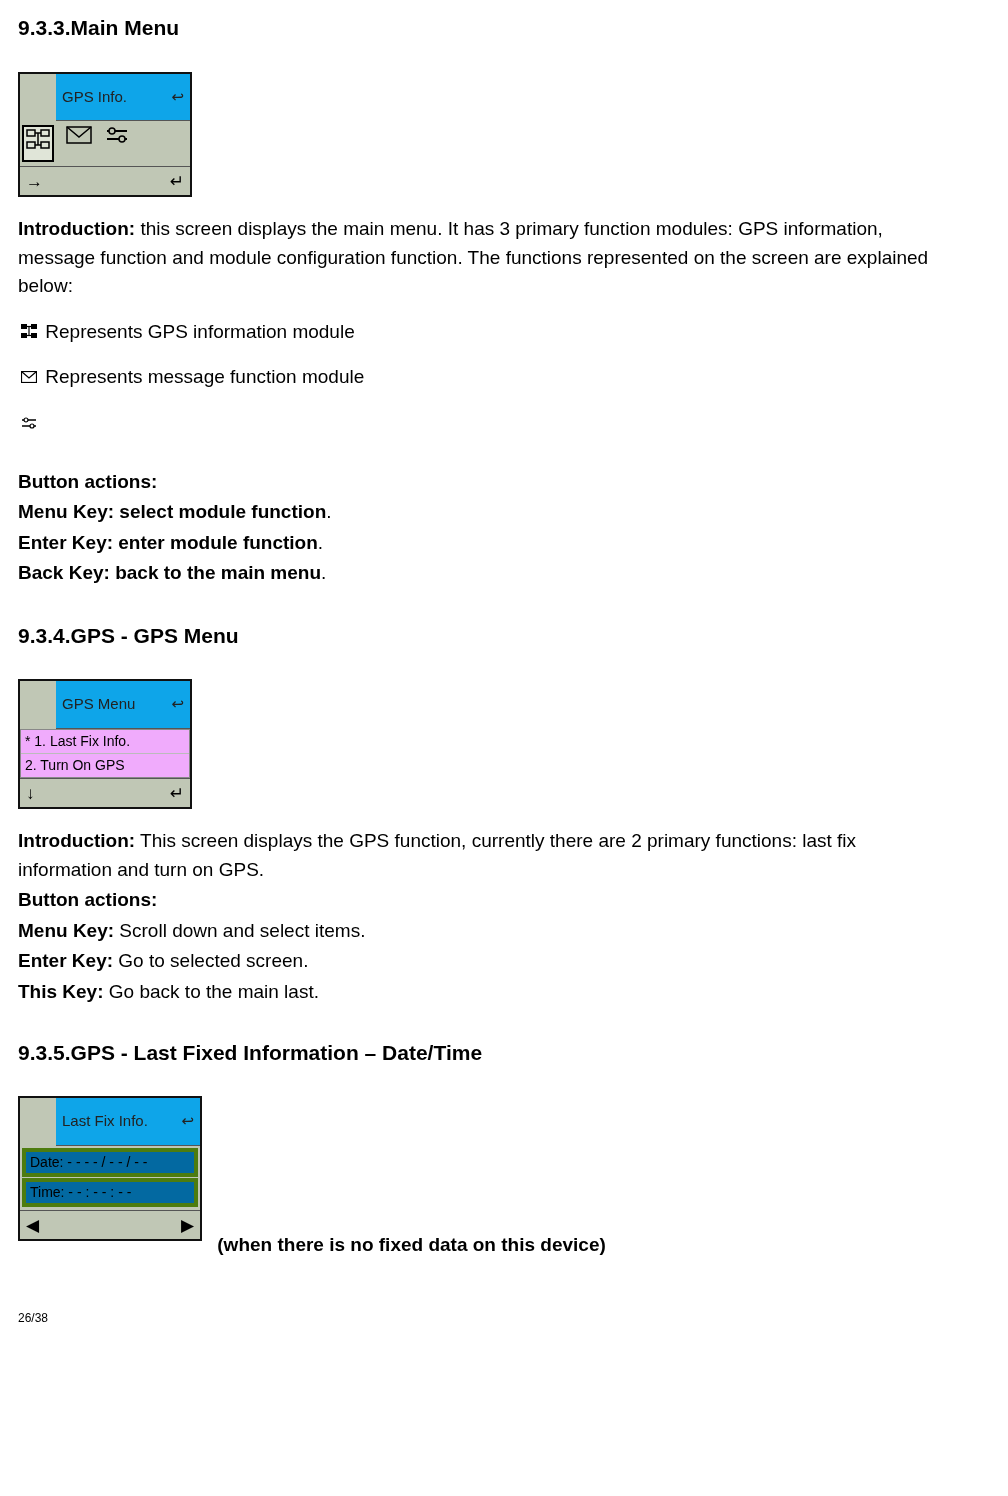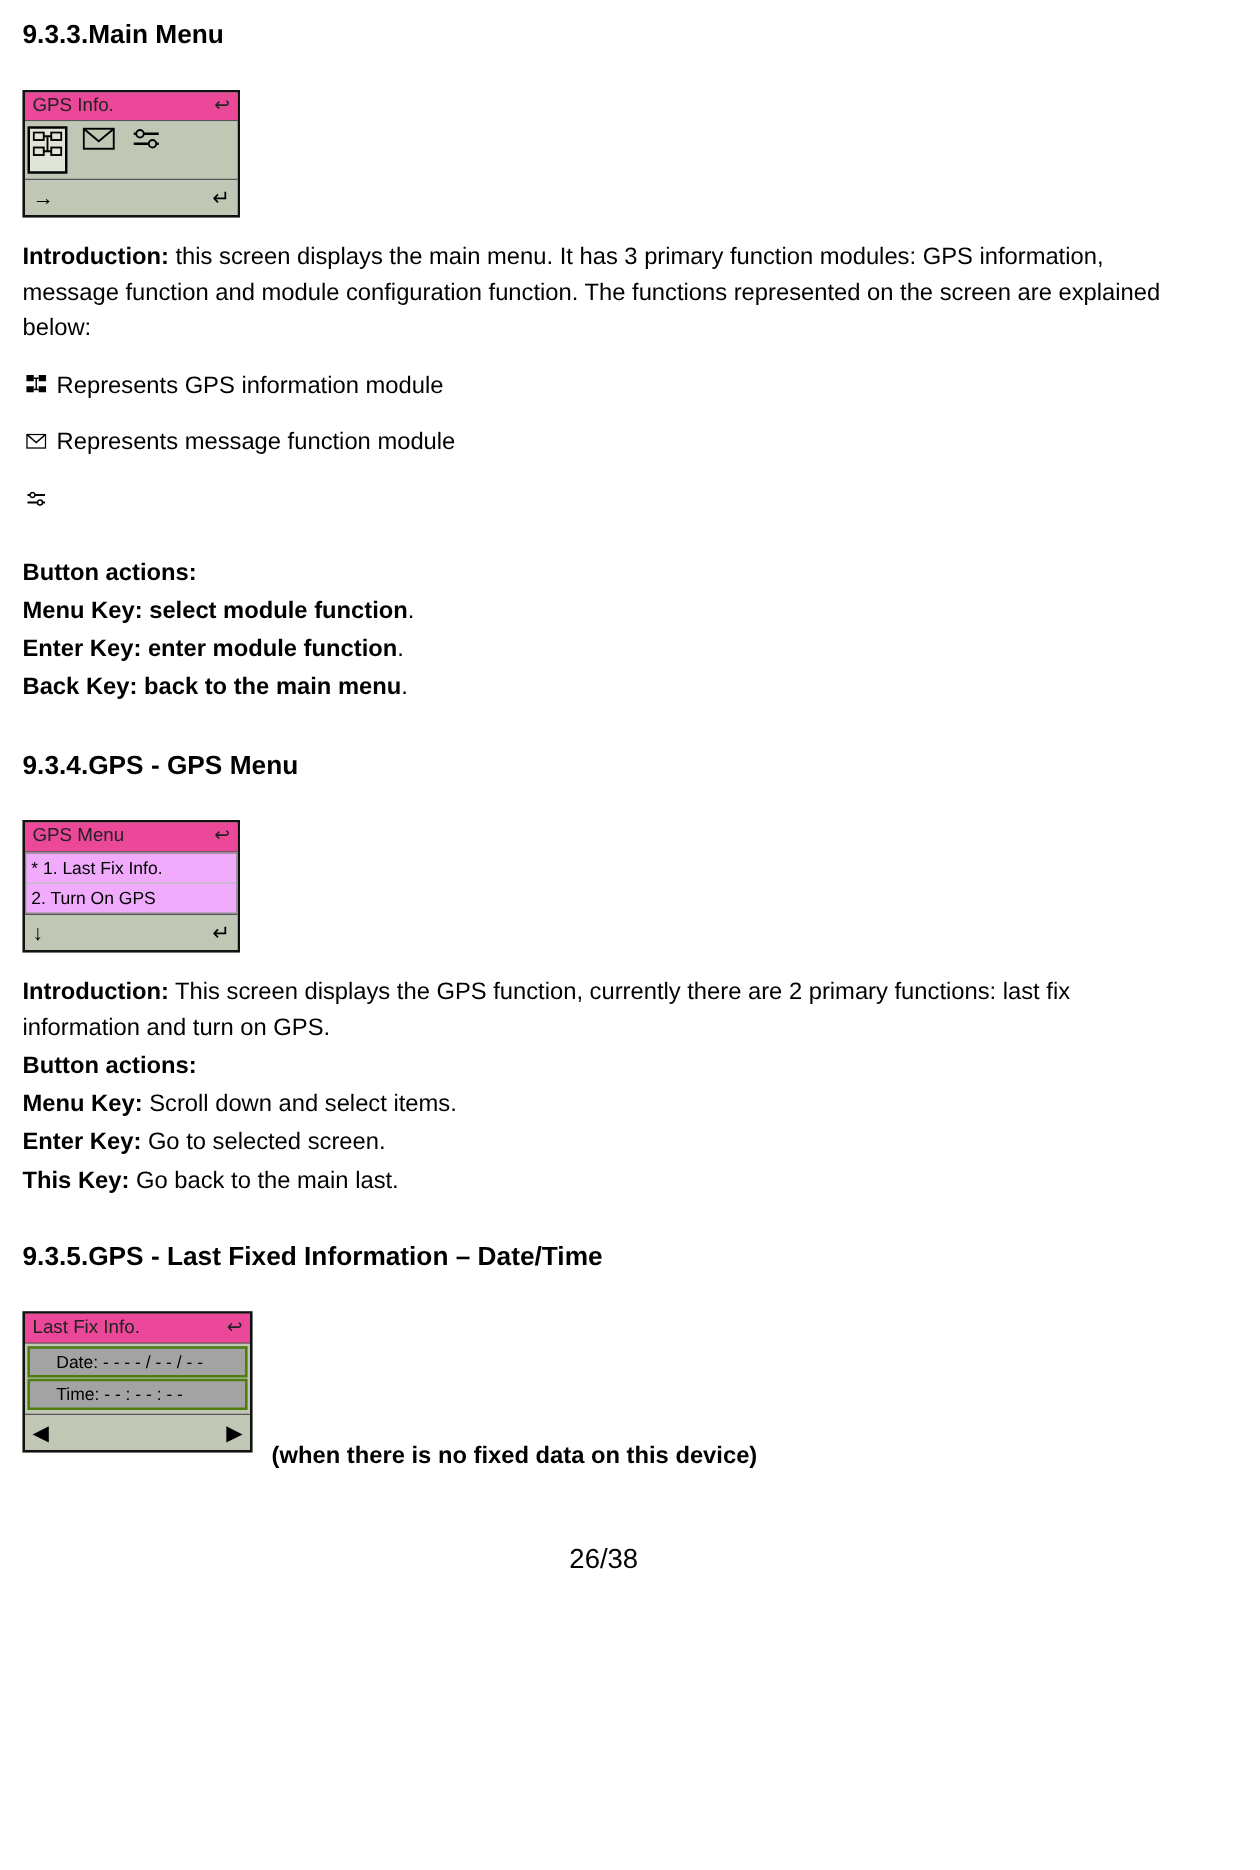--- a/index.html
+++ b/index.html
@@ -21,25 +21,26 @@
   .screenshot {
     border: 2px solid #111;
     display: inline-block;
     background: #c0c7b5;
     margin-bottom: 18px;
   }
   .shot-header {
     display: flex;
     align-items: center;
     justify-content: space-between;
-    background: #ec4899;
+    background: #0ea5e9;
     border-bottom: 1px solid #555;
-    padding: 0 6px;
+    padding: 12px 6px;
     font-size: 15px;
     color: #222;
+    margin-left: 36px;
   }
   .shot-body {
     background: #c0c7b5;
     padding: 4px 6px;
   }
   .shot-foot {
     display: flex;
     justify-content: space-between;
     background: #c0c7b5;
     border-top: 1px solid #555;
@@ -58,29 +59,29 @@
     padding: 2px;
     background: #e0e5d8;
   }
   .icon { font-size: 20px; line-height: 1; }
   .small-icon { font-size: 17px; display: inline-block; width: 22px; text-align: center; }
   .para { margin: 0 0 2px 0; }
   .bold { font-weight: bold; }
   .icon-line { margin: 17px 0 2px 0; }
   .section-gap { height: 30px; }
   .page-num {
-    text-align: center;
-    font-size: 22px;
+    text-align: left;
+    font-size: 12px;
     margin-top: 50px;
   }
   
   .menu-list { background: #f0abfc; border: 1px solid #888; font-size: 14px; }
   .menu-list div { padding: 1px 4px; border-bottom: 1px solid #bbb; }
   .menu-list div:last-child { border-bottom: none; }
-  .lcd-line { background: #a3a3a3; border: 2px solid #4d7c0f; font-size: 14px; padding: 0 21px; margin-bottom: 1px; }
+  .lcd-line { background: #0369a1; border: 4px solid #4d7c0f; font-size: 14px; padding: 0 4px; margin-bottom: 1px; }
   .shot935 { display: inline-block; vertical-align: bottom; margin-right: 10px; }
 </style>
 </head>
 <body>
 
 
 
 
 <h2>9.3.3.Main Menu</h2>
 

